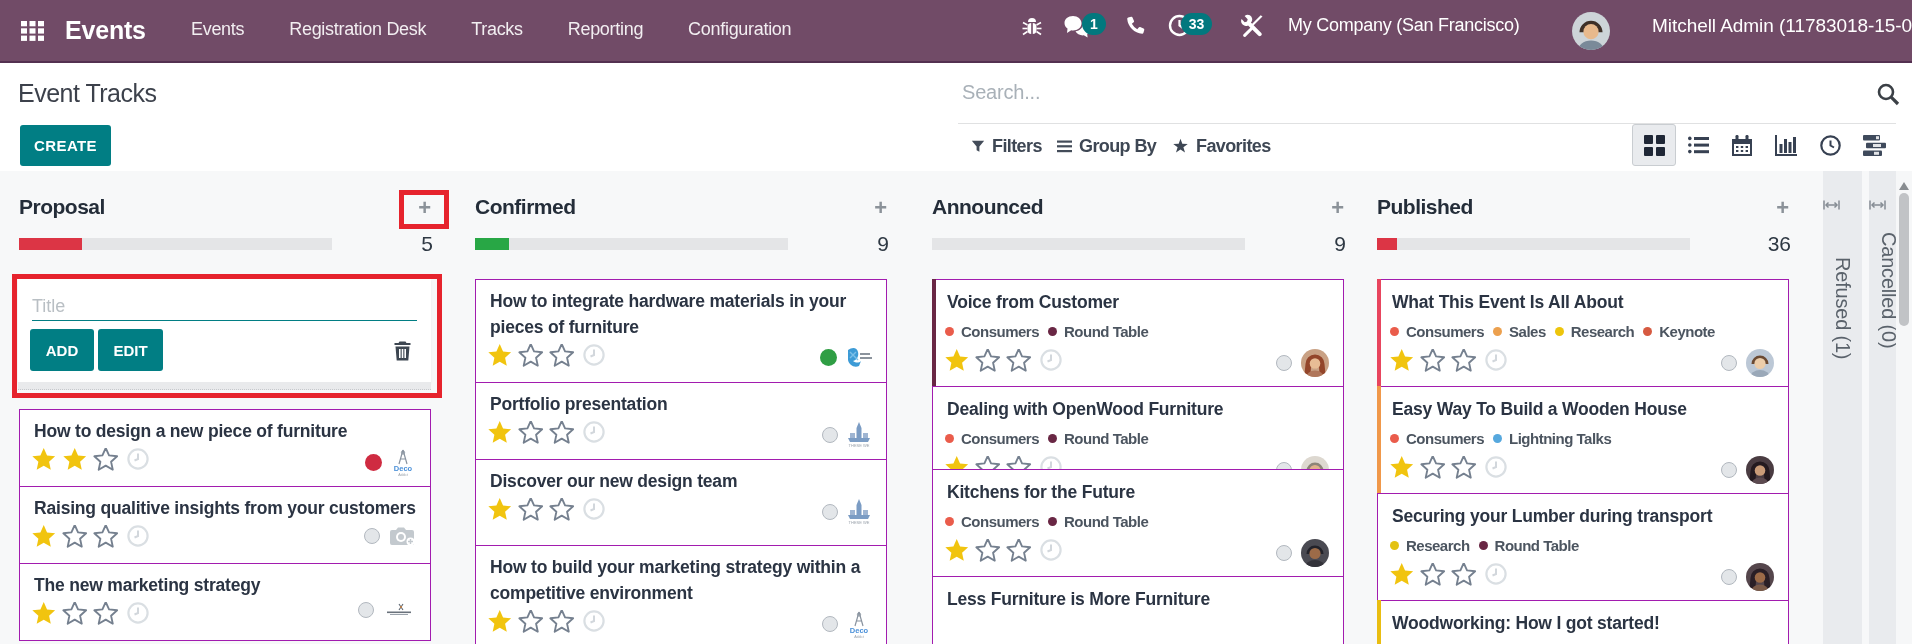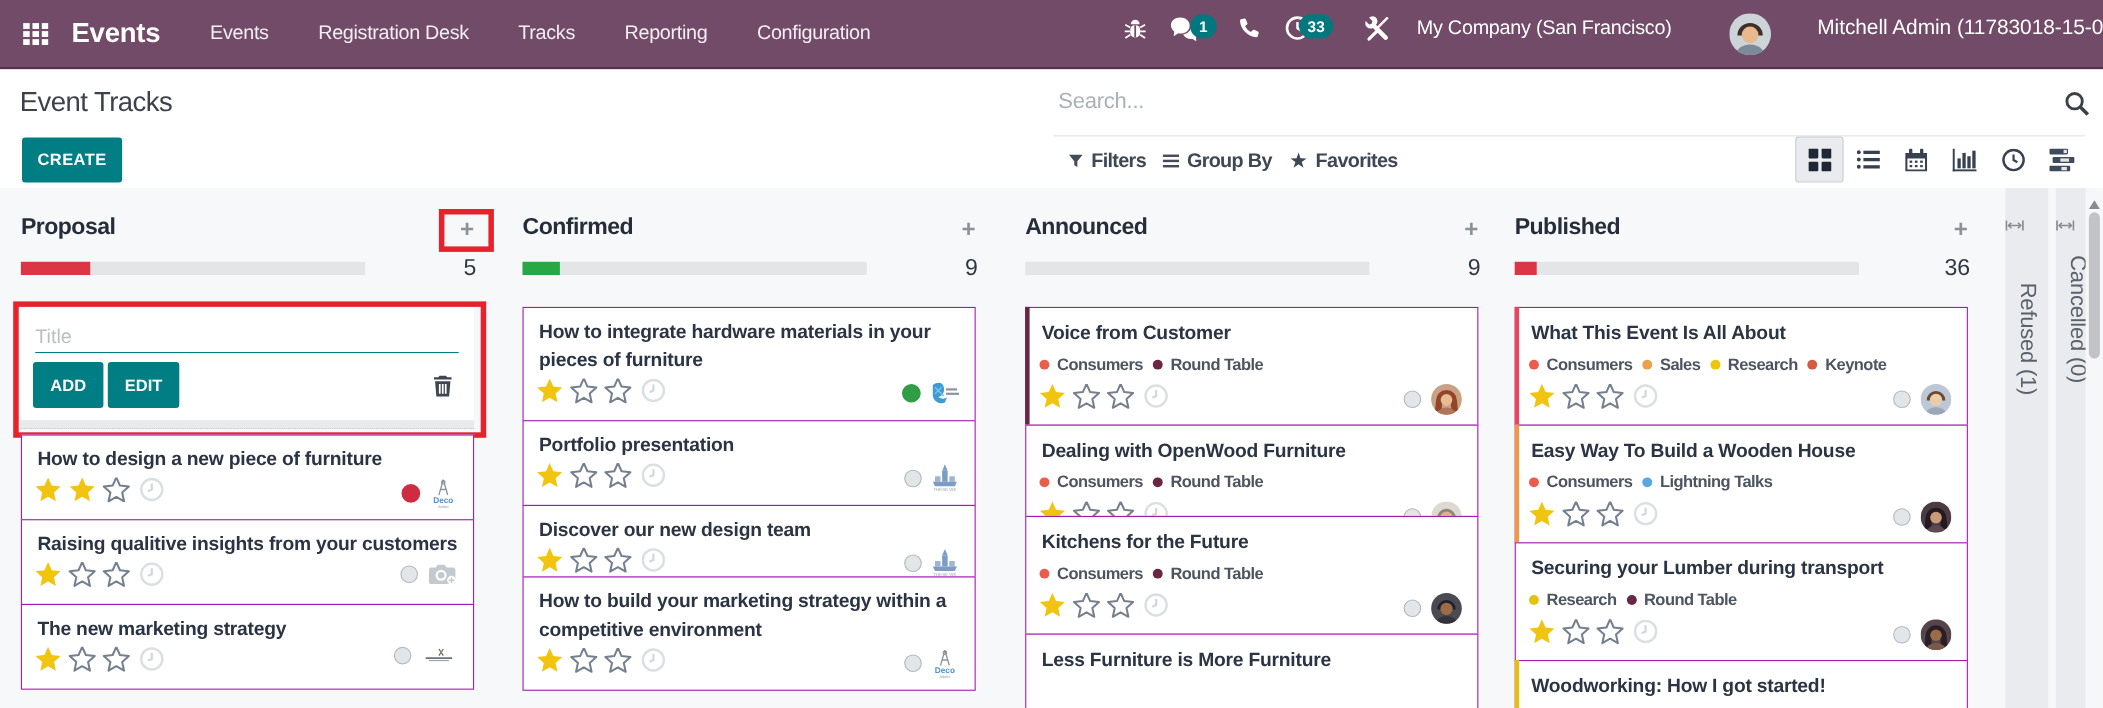--- a/index.html
+++ b/index.html
@@ -257,21 +257,21 @@
       <div class="abs" style="left:375px;top:62px">
           <svg width="19" height="20" viewBox="0 0 19 20" fill="#3d4651">
             <path d="M6.5 0.5 h6 l1 1.5 h4 v2 h-16 v-2 h4z"></path>
             <path d="M2.5 5.5 h14 l-1.2 14 h-11.6z M6 8 v9 h1.6 V8z M8.7 8 v9 h1.6 V8z M11.4 8 v9 H13 V8z" fill-rule="evenodd"></path>
           </svg>
         </div>
     </div>
     <div class="qcdots"></div>
     <div class="anno" style="left:12px;top:103px;width:430px;height:124px"></div>
     <div class="anno" style="left:399px;top:19px;width:50px;height:39px"></div>
-    <div class="cards" style="top:224px">
+    <div class="cards" style="top:238px">
       <div class="card first" style="height:78px">
         <div class="ttl">How to design a new piece of furniture</div>
         <div class="brow">
             <svg class="star" width="31" height="26" viewBox="0 0 31 26">
               <path d="M12.50 0.00 L16.09 8.06 L24.86 8.98 L18.30 14.89 L20.14 23.52 L12.50 19.10 L4.86 23.52 L6.70 14.89 L0.14 8.98 L8.91 8.06 Z" fill="#f1c40f"></path>
             </svg>
             <svg class="star" width="31" height="26" viewBox="0 0 31 26">
               <path d="M12.50 0.00 L16.09 8.06 L24.86 8.98 L18.30 14.89 L20.14 23.52 L12.50 19.10 L4.86 23.52 L6.70 14.89 L0.14 8.98 L8.91 8.06 Z" fill="#f1c40f"></path>
             </svg>
             <svg class="star" width="31" height="26" viewBox="0 0 31 26">
@@ -412,21 +412,21 @@
                 <path d="M13 1 l2.5 6 h-5z" fill="#7b9cc4"></path>
                 <rect x="10.5" y="7" width="5" height="10" fill="#7b9cc4"></rect>
                 <rect x="4" y="12" width="5" height="5" fill="#9fb5d2"></rect>
                 <rect x="17" y="12" width="5" height="5" fill="#9fb5d2"></rect>
                 <path d="M2 17 h22 l-2 4 H4z" fill="#7b9cc4"></path>
                 <text x="13" y="25.5" font-size="4" fill="#9aa2ab" text-anchor="middle" font-family="Liberation Sans">THESE WE</text>
               </svg>
             </span>
           </div>
       </div>
-      <div class="card" style="height:66px">
+      <div class="card" style="height:87px">
         <div class="ttl">Discover our new design team</div>
         <div class="brow">
             <svg class="star" width="31" height="26" viewBox="0 0 31 26">
               <path d="M12.50 0.00 L16.09 8.06 L24.86 8.98 L18.30 14.89 L20.14 23.52 L12.50 19.10 L4.86 23.52 L6.70 14.89 L0.14 8.98 L8.91 8.06 Z" fill="#f1c40f"></path>
             </svg>
             <svg class="star" width="31" height="26" viewBox="0 0 31 26">
               <path d="M12.50 0.00 L16.09 8.06 L24.86 8.98 L18.30 14.89 L20.14 23.52 L12.50 19.10 L4.86 23.52 L6.70 14.89 L0.14 8.98 L8.91 8.06 Z" fill="#fff" stroke="#75808f" stroke-width="2" stroke-linejoin="round"></path>
             </svg>
             <svg class="star" width="31" height="26" viewBox="0 0 31 26">
               <path d="M12.50 0.00 L16.09 8.06 L24.86 8.98 L18.30 14.89 L20.14 23.52 L12.50 19.10 L4.86 23.52 L6.70 14.89 L0.14 8.98 L8.91 8.06 Z" fill="#fff" stroke="#75808f" stroke-width="2" stroke-linejoin="round"></path>

